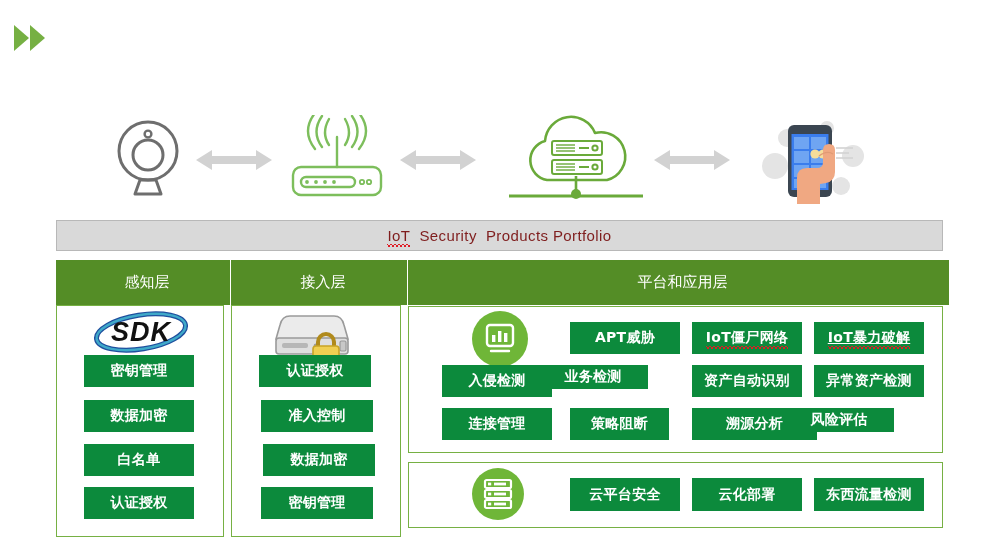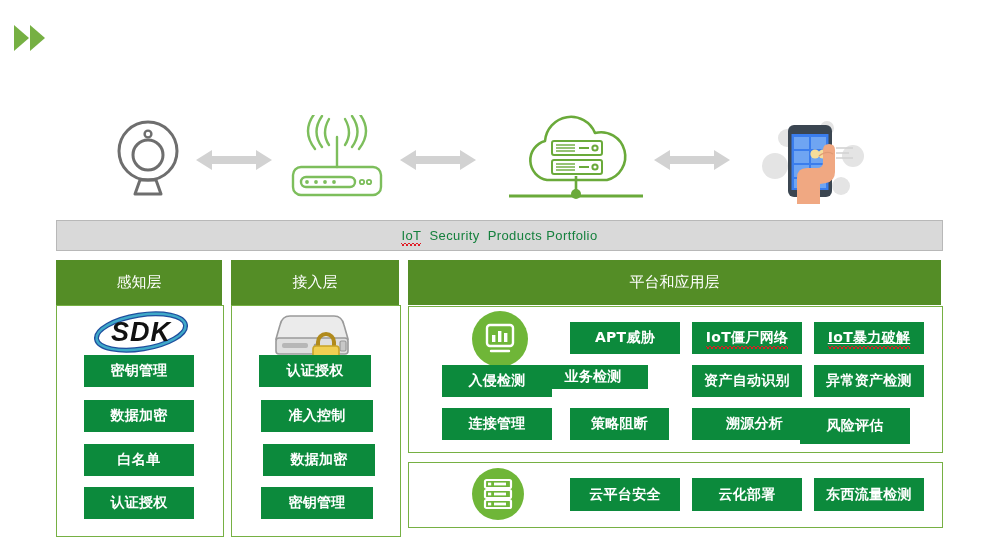--- a/index.html
+++ b/index.html
@@ -36,36 +36,36 @@
   .dev{position:absolute;top:0;height:105px;display:flex;align-items:center;justify-content:center;}
   .arrow{position:absolute;top:44px;height:22px;}
   .arrow svg{display:block;}
   
   .banner{
     position:absolute;left:56px;top:220px;width:885px;height:29px;
     background:#d9d9d9;border:1px solid #b8b8b8;
     display:flex;align-items:center;justify-content:center;
   }
   .banner-text{
-    font-size:13px;color:#15803d;letter-spacing:.4px;
+    font-size:15px;color:#7f1d1d;letter-spacing:.4px;
     font-family:"Liberation Sans",sans-serif;
   }
   .sq{position:relative;display:inline-block;}
   .sq::after{
     content:"";position:absolute;left:0;right:0;bottom:-3px;height:3px;
     background-image:
       linear-gradient(45deg,transparent 45%,#e01b24 45%,#e01b24 55%,transparent 55%),
       linear-gradient(-45deg,transparent 45%,#e01b24 45%,#e01b24 55%,transparent 55%);
     background-size:4px 4px;background-repeat:repeat-x;
   }
   
   .col-head{
     position:absolute;background:#548d26;color:#fff;
     display:flex;align-items:center;justify-content:center;
-    font-size:15px;font-family:"DejaVu Sans","Liberation Sans",sans-serif;
+    font-size:15px;font-family:"DejaVu Sans","Liberation Sans",sans-serif;padding-left:8px;
   }
   .col-body{
     position:absolute;background:#fff;border:1.5px solid #76b043;
   }
   
   .pill{
     position:absolute;background:#0c8a3c;color:#fff;
     display:flex;align-items:center;justify-content:center;
     font-size:14px;font-weight:bold;letter-spacing:.3px;
     font-family:"DejaVu Sans","Liberation Sans",sans-serif;
@@ -319,21 +319,21 @@
 
 <div class="pill" style="left:442px;top:408px;width:110px;height:32px;">
   <span>连接管理</span>
   </div>
 <div class="pill" style="left:570px;top:408px;width:99px;height:32px;">
   <span>策略阻断</span>
   </div>
 <div class="pill" style="left:692px;top:408px;width:125px;height:32px;">
   <span>溯源分析</span>
   </div>
-<div class="pill" style="left:800px;top:408px;width:110px;height:36px;justify-content:center;">
+<div class="pill" style="left:784px;top:408px;width:110px;height:24px;justify-content:center;">
   <span>风险评估</span>
   </div>
 
 <div class="col-body" style="left:408px;top:462px;width:533px;height:64px;"></div>
 
 <div class="circ" style="left:472px;top:468px;width:52px;height:52px;">
   <svg width="30" height="32" viewBox="0 0 30 32">
     <g fill="none" stroke="#fff" stroke-width="2.2">
       <rect x="2" y="2" width="26" height="8" rx="1.6"></rect>
       <rect x="2" y="12" width="26" height="8" rx="1.6"></rect>

